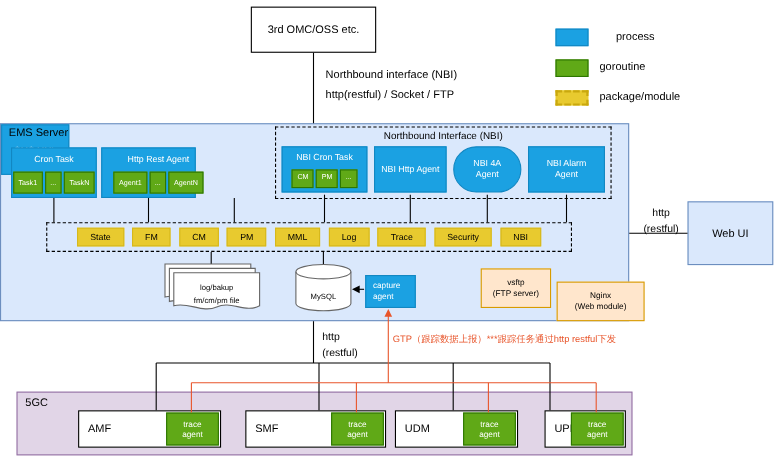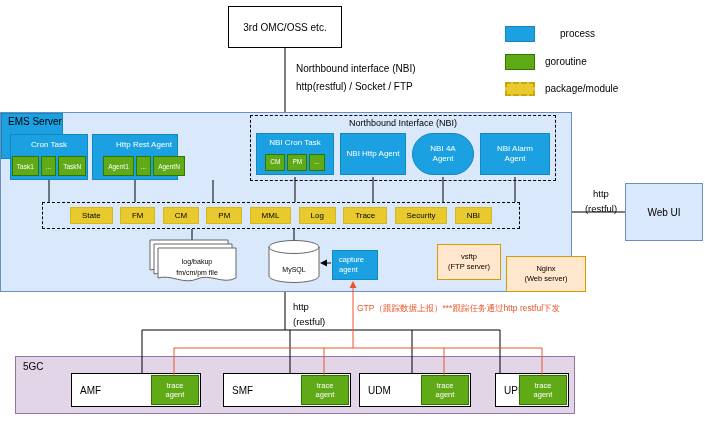--- a/index.html
+++ b/index.html
@@ -165,21 +165,21 @@
     <div id="capture-agent">
       <span>capture agent</span>
     </div>
 
     <div class="tanbox" id="vsftp">
       <span>vsftp</span>
       <span>(FTP server)</span>
     </div>
     <div class="tanbox" id="nginx">
       <span>Nginx</span>
-      <span>(Web server)</span>
+      <span>(Web module)</span>
     </div>
   </div>
 
   <div class="box" id="web-ui">
     <span>Web UI</span>
   </div>
   <div class="caption" id="http-right">
     <div>http</div>
     <div>(restful)</div>
   </div>

